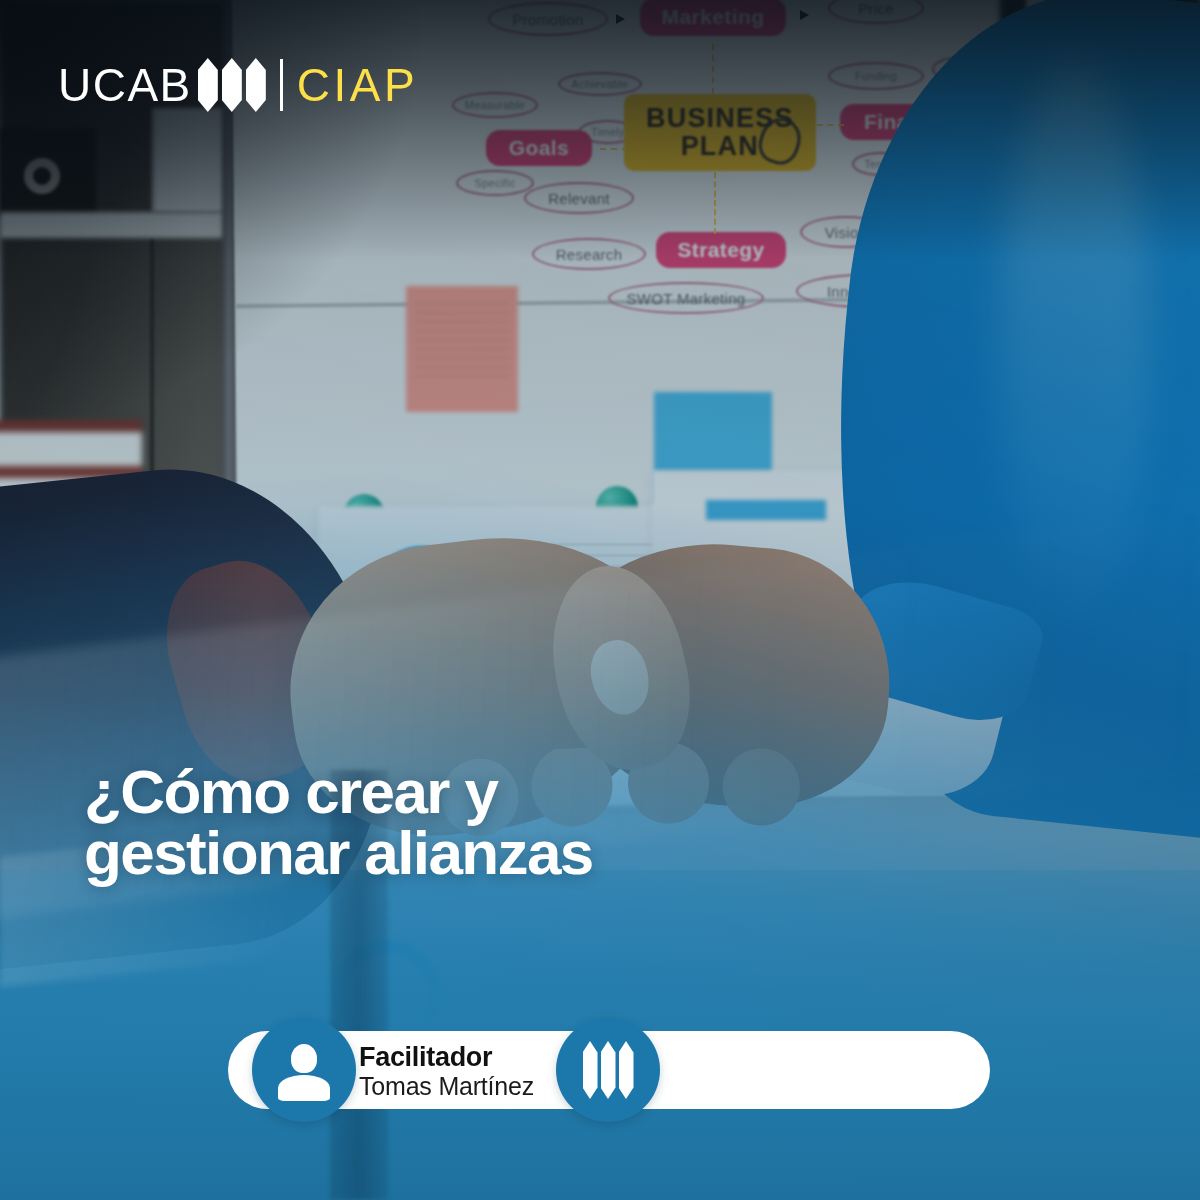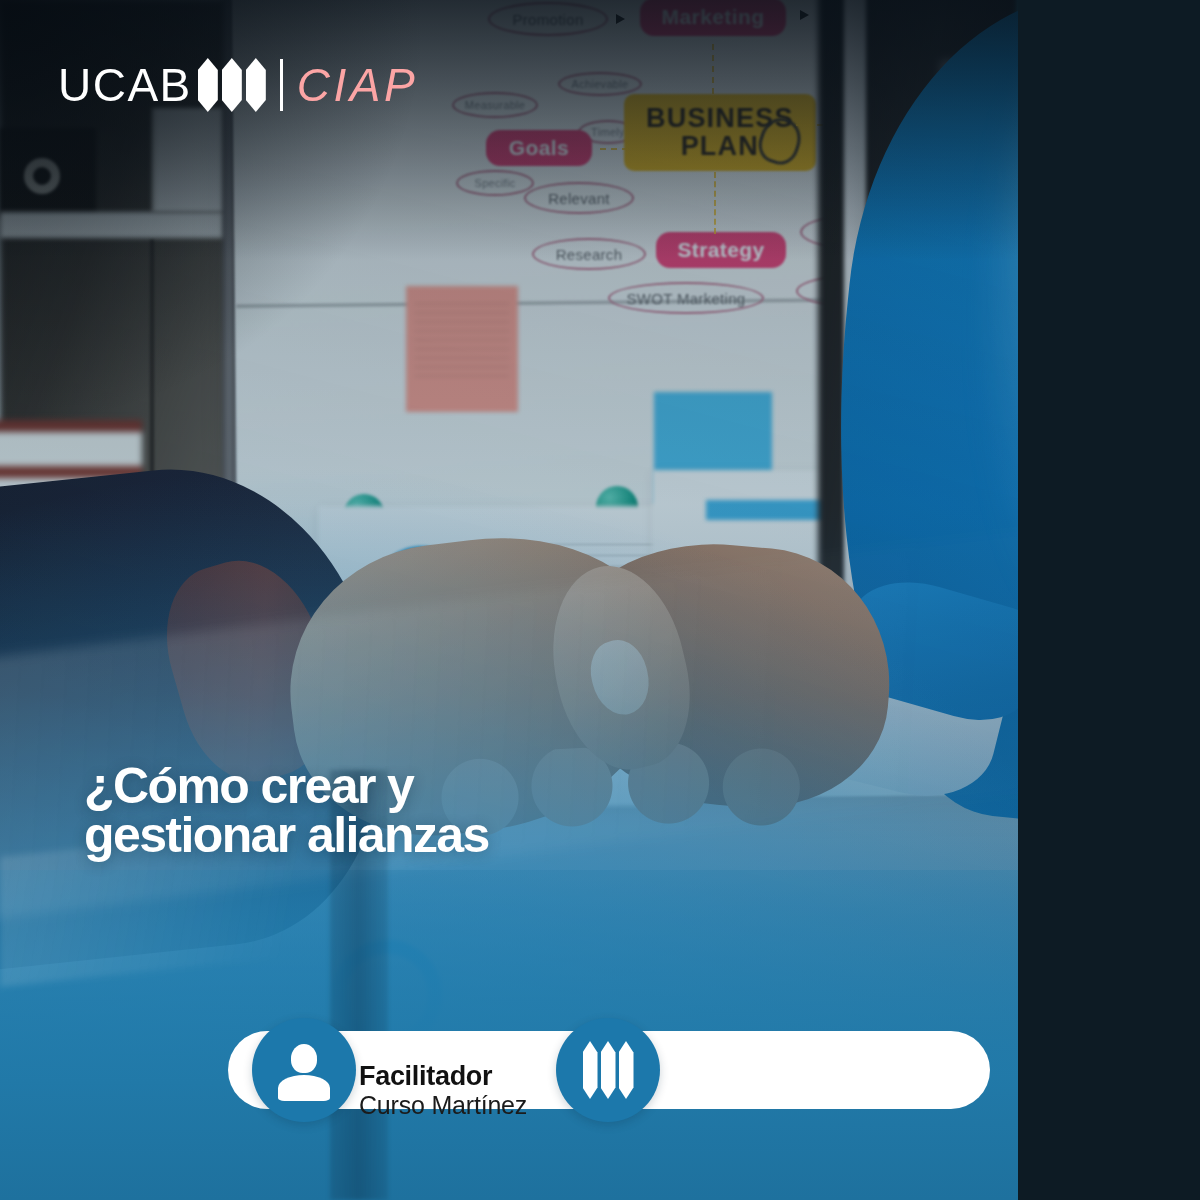--- a/index.html
+++ b/index.html
@@ -1,21 +1,21 @@
 <!DOCTYPE html>
 <html><head>
 <meta charset="utf-8">
 <style>
   * { margin:0; padding:0; box-sizing:border-box; }
   html,body { width:1200px; height:1200px; overflow:hidden; background:#0d1b24; }
   body { font-family:"Liberation Sans", sans-serif; }
 
   #poster {
     position:relative;
-    width:1018px; height:1200px;
+    width:1200px; height:1200px;
     overflow:hidden;
     padding-left:10px;
   }
 
   
   .photo { position:absolute; inset:0; overflow:hidden; }
 
   
   .wall {
     position:absolute; inset:0;
@@ -296,36 +296,36 @@
     color:#fff; font-size:46px; letter-spacing:1.5px;
     font-family:"Liberation Sans", sans-serif; font-weight:400;
   }
   .logo-mark { display:flex; gap:4px; margin:0 4px 0 6px; }
   .leaf {
     width:20px; height:54px; background:#fff;
     clip-path:polygon(50% 0%, 100% 22%, 100% 78%, 50% 100%, 0% 78%, 0% 22%);
   }
   .logo-div { width:3px; height:52px; background:#fff; margin:0 14px 0 10px; }
   .logo-ciap {
-    color:#fca5a5; font-size:46px; letter-spacing:3.5px;
-    font-weight:300; font-family:"Liberation Sans", sans-serif;font-style:italic;
+    color:#fde047; font-size:46px; letter-spacing:3.5px;
+    font-weight:300; font-family:"Liberation Sans", sans-serif;
   }
 
   
   .badge {
     position:absolute; left:88px; top:706px; z-index:40;
     background:#1b74a9; color:#fff;
     font-size:42px; font-weight:bold; letter-spacing:-.2px;
     padding:4px 22px 9px 22px; border-radius:7px;
     line-height:1.05;
   }
   .title {
     position:absolute; left:84px; top:762px; z-index:40;
     color:#fff; font-weight:bold;
-    font-size:50px; line-height:.98; letter-spacing:-1.6px;
+    font-size:62px; line-height:.98; letter-spacing:-1.6px;
     text-shadow:0 2px 14px rgba(6,30,48,.32);
     max-width:760px;
   }
   .title div { white-space:nowrap; }
 
   
   .infobar {
     position:absolute; left:228px; top:1031px; z-index:50;
     width:762px; height:78px;
     background:#fff; border-radius:39px;
@@ -348,21 +348,21 @@
   .avatar-ico .body {
     position:absolute; left:0; top:31px; width:52px; height:26px;
     background:#fff; border-radius:50% 50% 12% 12%;
   }
   .mark-ico { display:flex; gap:3px; }
   .mark-ico .leaf2 {
     width:15px; height:58px; background:#fff;
     clip-path:polygon(50% 0%, 100% 20%, 100% 80%, 50% 100%, 0% 80%, 0% 20%);
   }
 
-  .ifield { position:absolute; z-index:56;margin-top:19px; }
+  .ifield { position:absolute; z-index:56; }
   .ifield .lbl {
     color:#111; font-weight:bold; font-size:27px; line-height:1.02;
     letter-spacing:-.3px;
   }
   .ifield .val {
     color:#1b1b1b; font-size:25px; line-height:1.12; letter-spacing:-.2px;
   }
   .f1 { left:359px; top:1044px; }
   .f2 { left:664px; top:1044px; }
 </style>
@@ -496,21 +496,21 @@
 
   <div class="icircle c1">
     <span class="avatar-ico">
       <span class="head"></span>
         <span class="body"></span>
     </span>
   </div>
 
   <div class="ifield f1">
     <div class="lbl">Facilitador</div>
-    <div class="val">Curso Martínez</div>
+    <div class="val">Tomas Martínez</div>
   </div>
 
   <div class="icircle c2">
     <span class="mark-ico">
       <span class="leaf2"></span>
         <span class="leaf2"></span>
         <span class="leaf2"></span>
     </span>
   </div>
 

